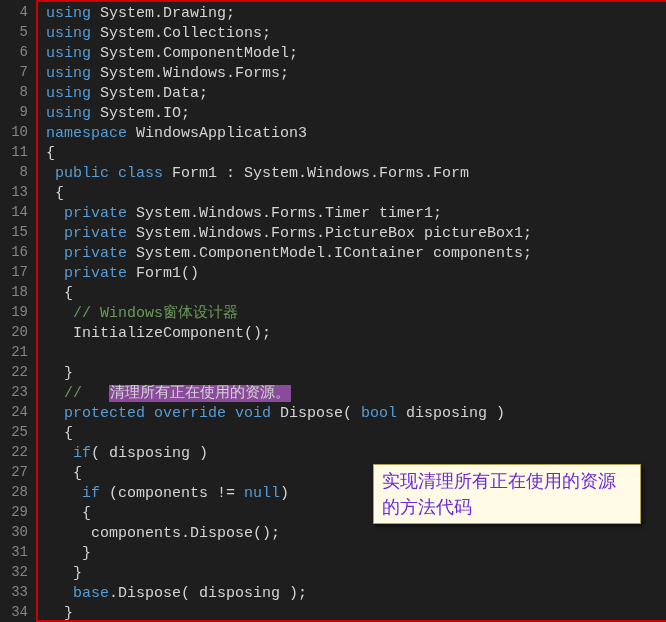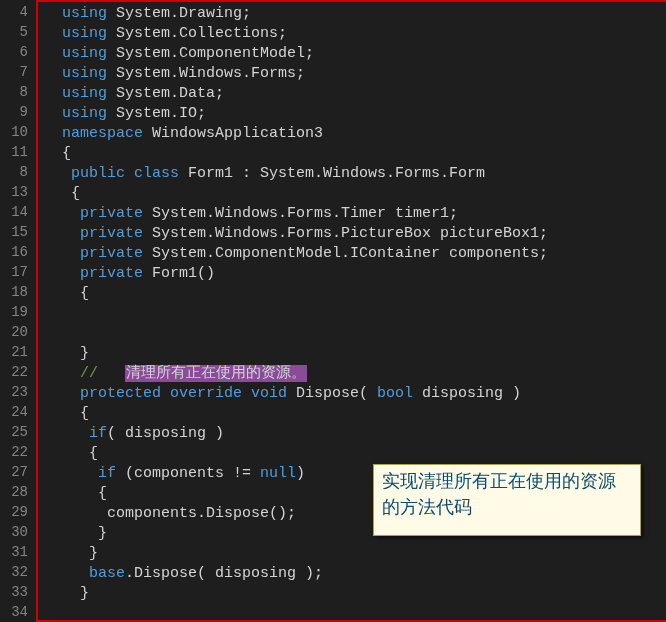--- a/index.html
+++ b/index.html
@@ -30,45 +30,45 @@
     user-select: none;
   }
   .gutter div { height: 20px; }
   .code-area {
     flex: 1;
     position: relative;
     border: 2px solid #d00000;
     border-right: none;
     background: #1e1e1e;
     padding-top: 2px;
-    padding-left: 24px;
+    padding-left: 8px;
     line-height: 20px;
     overflow: hidden;
   }
   .line { height: 20px; white-space: pre; color: #d4d4d4; }
   .kw   { color: #569cd6; }          
   .ident{ color: #d4d4d4; }
   .brace{ color: #d4d4d4; }
   .cmt  { color: #6a9955; }
   .cmt-hl {
     color: #d4d4d4;
     background: #8b4b9b;
     padding: 0 1px;
     margin-left: 27px;
   }
   .annotation {
     position: absolute;
     left: 335px;
     top: 462px;
     width: 268px;
-    height: 72px;
+    height: 60px;
     background: #fffbe6;
     border: 1px solid #b0a050;
     box-shadow: 2px 2px 4px rgba(0,0,0,0.6);
-    color: #0c4a6e;
+    color: #6d28d9;
     font-family: "Microsoft YaHei", sans-serif;
     font-size: 18px;
     line-height: 26px;
     padding: 3px 8px;
   }
 </style>
 </head>
 <body>
 
 <div class="editor">
@@ -114,21 +114,22 @@
       <div class="line"><span class="kw">using </span><span class="ident">System.IO;</span></div>
       <div class="line"><span class="kw">namespace </span><span class="ident">WindowsApplication3</span></div>
       <div class="line"><span class="brace">{</span></div>
       <div class="line"><span> </span><span class="kw">public class </span><span class="ident">Form1 : System.Windows.Forms.Form</span></div>
       <div class="line"><span class="brace"> {</span></div>
       <div class="line"><span>  </span><span class="kw">private </span><span class="ident">System.Windows.Forms.Timer timer1;</span></div>
       <div class="line"><span>  </span><span class="kw">private </span><span class="ident">System.Windows.Forms.PictureBox pictureBox1;</span></div>
       <div class="line"><span>  </span><span class="kw">private </span><span class="ident">System.ComponentModel.IContainer components;</span></div>
       <div class="line"><span>  </span><span class="kw">private </span><span class="ident">Form1()</span></div>
       <div class="line"><span class="brace">  {</span></div>
-      <div class="line"><span>   </span></div>
+      <div class="line"><span>   </span><span class="cmt">// Windows窗体设计器</span></div>
+      <div class="line"><span class="ident">   InitializeComponent();</span></div>
       <div class="line"><span></span></div>
       <div class="line"><span class="brace">  }</span></div>
       <div class="line"><span>  </span><span class="cmt">//</span><span class="cmt-hl">清理所有正在使用的资源。</span></div>
       <div class="line"><span>  </span><span class="kw">protected override void </span><span class="ident">Dispose( </span><span class="kw">bool </span><span class="ident">disposing )</span></div>
       <div class="line"><span class="brace">  {</span></div>
       <div class="line"><span>   </span><span class="kw">if</span><span class="ident">( disposing )</span></div>
       <div class="line"><span class="brace">   {</span></div>
       <div class="line"><span>    </span><span class="kw">if </span><span class="ident">(components != </span><span class="kw">null</span><span class="ident">)</span></div>
       <div class="line"><span class="brace">    {</span></div>
       <div class="line"><span class="ident">     components.Dispose();</span></div>

